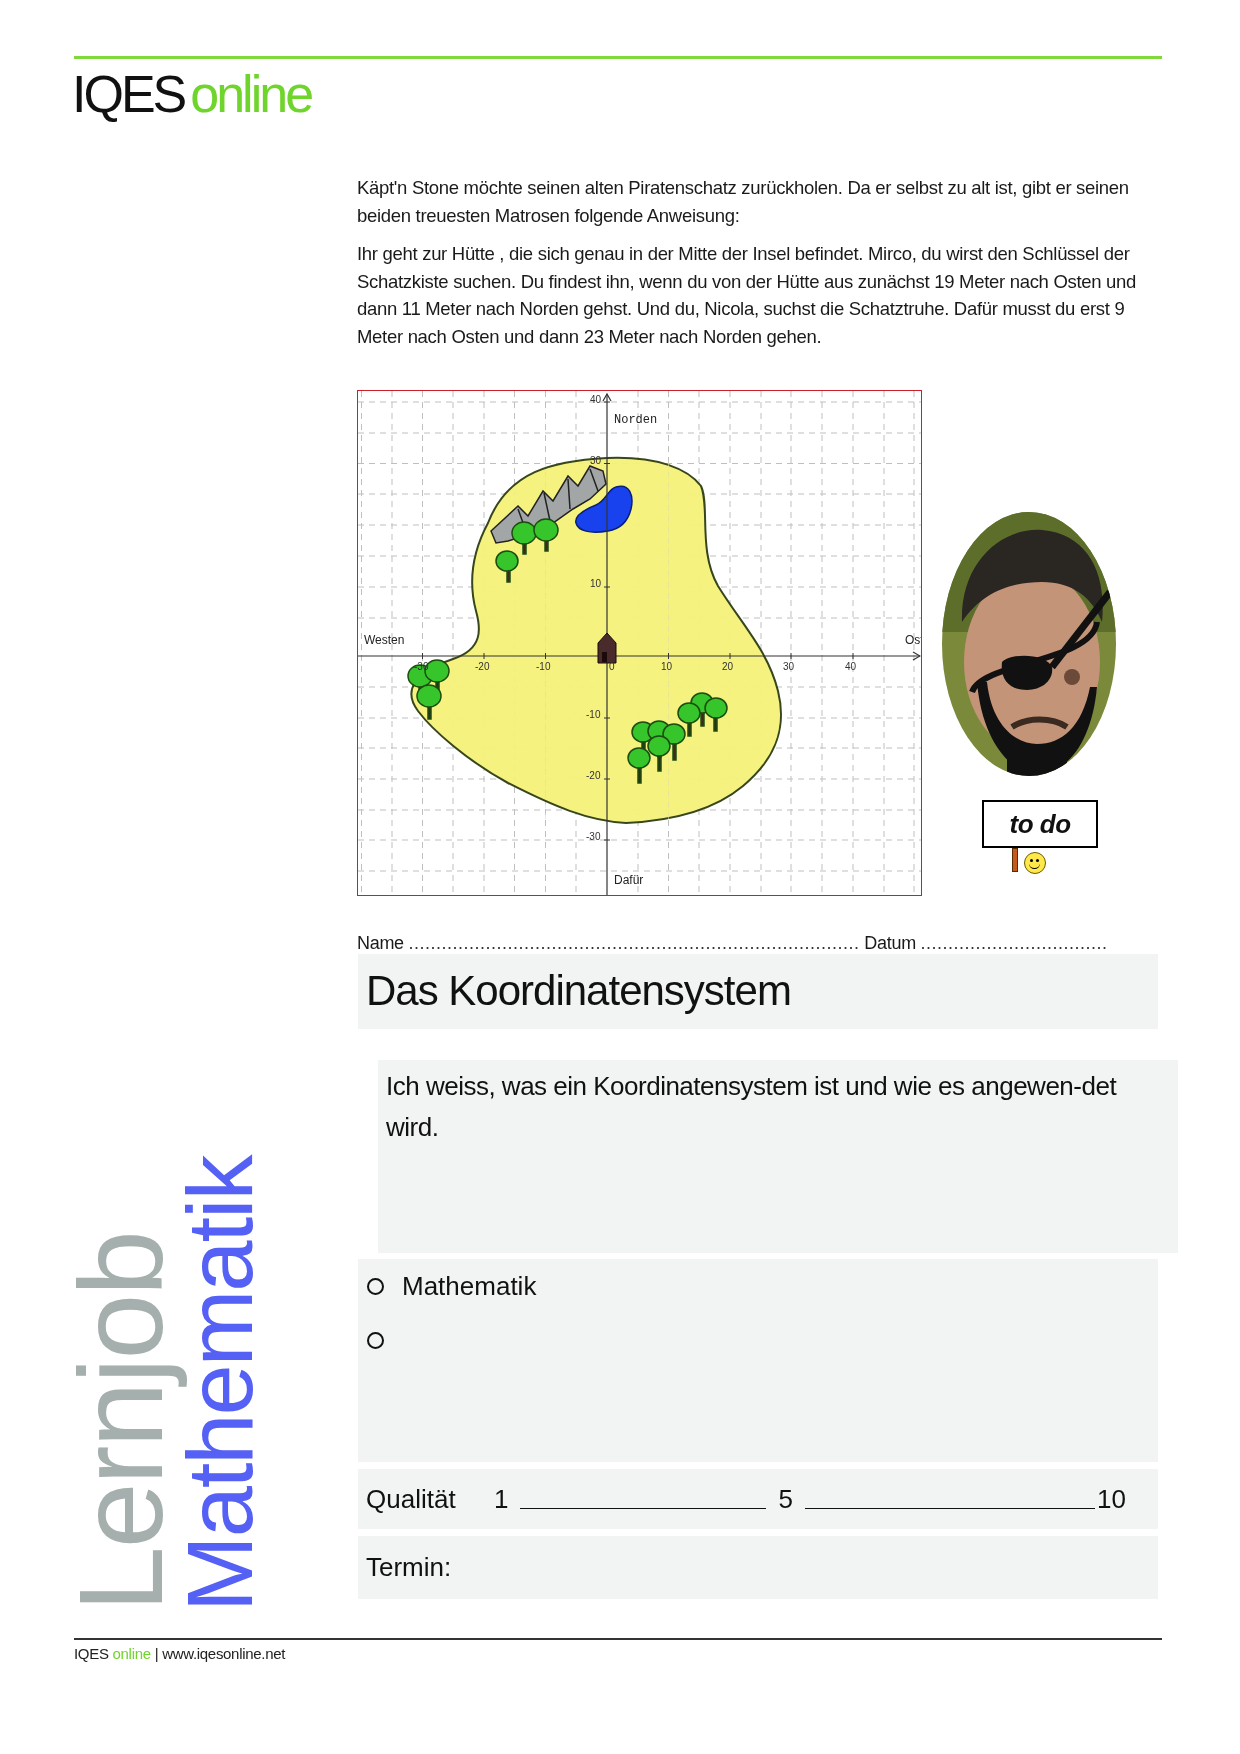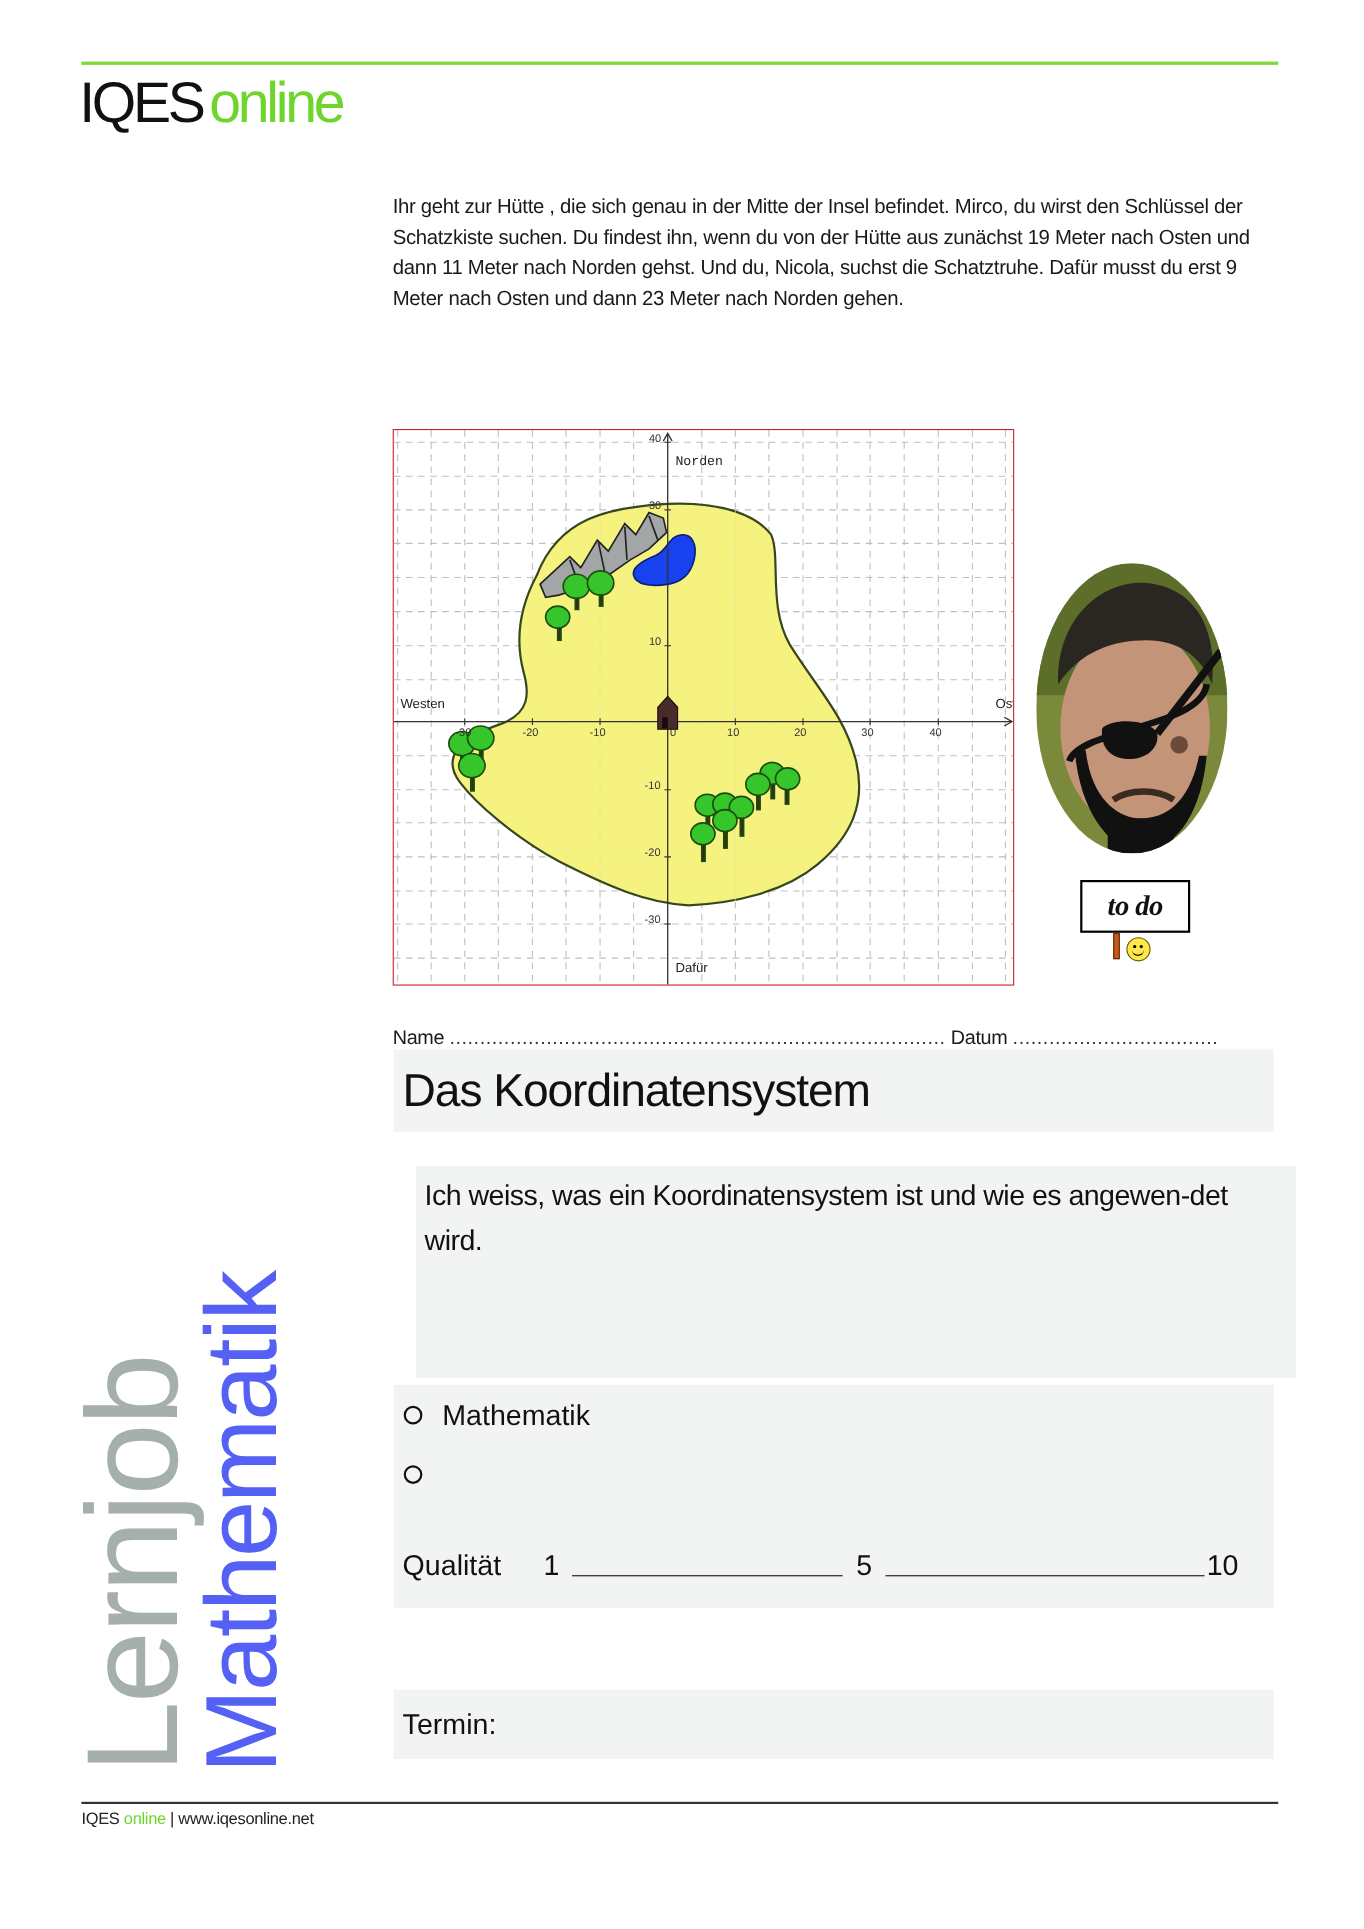--- a/index.html
+++ b/index.html
@@ -6,34 +6,34 @@
   body { width: 1240px; height: 1754px; position: relative; overflow: hidden; font-family: "Liberation Sans", sans-serif; color: #111; }
   .top-rule { position: absolute; left: 74px; top: 56px; width: 1088px; height: 3px; background: #7fd93b; }
   .logo { position: absolute; left: 72px; top: 64px; font-size: 52px; letter-spacing: -3px; line-height: 60px; font-family: "Liberation Sans", sans-serif; }
   .logo .iqes { color: #111; }
   .logo .online { color: #6fd42b; margin-left: 6px; }
   .intro { position: absolute; left: 357px; top: 174px; width: 810px; font-size: 18.5px; line-height: 27.5px; letter-spacing: -0.3px; color: #1a1a1a; }
   .intro p { margin: 0 0 11px 0; }
   .map { position: absolute; left: 357px; top: 390px; width: 565px; height: 506px; border: 1.5px solid #c9212b; box-sizing: border-box; background: #fff; overflow: hidden; }
   .map svg { position: absolute; left: 0; top: 0; }
   .pirate { position: absolute; left: 942px; top: 512px; width: 174px; height: 264px; border-radius: 50%; overflow: hidden; }
-  .todo-sign { position: absolute; left: 982px; top: 800px; width: 100px; height: 48px; border: 2px solid #000; box-sizing: border-box; background: #fff; display: flex; align-items: center; justify-content: center; font-weight: bold; font-style: italic; font-size: 26px; font-family: Liberation Serif, serif; letter-spacing: -0.5px; }
+  .todo-sign { position: absolute; left: 982px; top: 800px; width: 116px; height: 48px; border: 2px solid #000; box-sizing: border-box; background: #fff; display: flex; align-items: center; justify-content: center; font-weight: bold; font-style: italic; font-size: 26px; font-family: Liberation Sans, sans-serif; letter-spacing: -0.5px; }
   .todo-stick { position: absolute; left: 1012px; top: 848px; width: 6px; height: 24px; background: #c65a1a; border: 1px solid #5a2a00; box-sizing: border-box; }
   .todo-smiley { position: absolute; left: 1024px; top: 852px; width: 22px; height: 22px; border-radius: 50%; background: #ffe84a; border: 1.5px solid #6b5a00; box-sizing: border-box; }
   .todo-smiley::before { content: ""; position: absolute; left: 5px; top: 6px; width: 3px; height: 3px; background: #000; border-radius: 50%; box-shadow: 6px 0 0 #000; }
   .todo-smiley::after { content: ""; position: absolute; left: 4px; top: 9px; width: 11px; height: 6px; border-bottom: 1.5px solid #000; border-radius: 0 0 8px 8px; }
   .name-line { position: absolute; left: 357px; top: 933px; width: 810px; font-size: 18px; color: #1a1a1a; white-space: nowrap; letter-spacing: -0.3px; }
   .name-line .dots { letter-spacing: 0.5px; color: #333; }
   .card { position: absolute; left: 358px; width: 800px; background: #f2f4f3; box-sizing: border-box; }
   .card.title { top: 954px; height: 75px; padding: 14px 8px; font-size: 42px; letter-spacing: -1px; color: #111; line-height: 46px; }
   .card.goal { top: 1060px; height: 193px; padding: 6px 8px; font-size: 26px; line-height: 41px; letter-spacing: -0.5px; color: #111; margin-left: 20px; }
   .card.subjects { top: 1259px; height: 203px; padding: 14px 8px; font-size: 26px; color: #111; }
   .subject-row { display: flex; align-items: center; height: 26px; margin-bottom: 28px; }
   .circle { display: inline-block; width: 17px; height: 17px; border: 2px solid #111; border-radius: 50%; box-sizing: border-box; margin-right: 18px; margin-left: 1px; }
-  .card.quality { top: 1393px; height: 60px; padding: 0 8px; font-size: 26px; display: flex; align-items: center; color: #111; }
+  .card.quality { top: 1469px; height: 60px; padding: 0 8px; font-size: 26px; display: flex; align-items: center; color: #111; }
   .card.quality .label { width: 128px; }
   .card.quality .num { margin-right: 12px; }
   .card.quality .line { border-bottom: 1.5px solid #111; height: 18px; margin-right: 12px; }
   .card.termin { top: 1536px; height: 63px; padding: 0 8px; font-size: 26px; display: flex; align-items: center; color: #111; }
   .vert { position: absolute; transform-origin: left top; transform: rotate(-90deg); white-space: nowrap; font-family: "Liberation Sans", sans-serif; letter-spacing: -2px; }
   .vert.lernjob { left: 62px; top: 1612px; font-size: 118px; color: #a5afad; line-height: 118px; font-weight: normal; }
   .vert.mathe { left: 174px; top: 1612px; font-size: 92px; color: #5560f5; line-height: 92px; }
   .bottom-rule { position: absolute; left: 74px; top: 1638px; width: 1088px; height: 2px; background: #333; }
   .footer { position: absolute; left: 74px; top: 1645px; font-size: 15px; color: #222; letter-spacing: -0.3px; }
   .footer .online { color: #6fd42b; }
@@ -41,20 +41,21 @@
 </head>
 <body>
 
 <div class="top-rule"></div>
 
 <div class="logo">
   <span class="iqes">IQES</span><span class="online">online</span>
 </div>
 
 <div class="intro">
+  <p>Käpt'n Stone möchte seinen alten Piratenschatz zurückholen. Da er selbst zu alt ist, gibt er seinen beiden treuesten Matrosen folgende Anweisung:</p>
   <p>Ihr geht zur Hütte , die sich genau in der Mitte der Insel befindet. Mirco, du wirst den Schlüssel der Schatzkiste suchen. Du findest ihn, wenn du von der Hütte aus zunächst 19 Meter nach Osten und dann 11 Meter nach Norden gehst. Und du, Nicola, suchst die Schatztruhe. Dafür musst du erst 9 Meter nach Osten und dann 23 Meter nach Norden gehen.</p>
 </div>
 
 <div class="map">
   <svg width="565" height="506" viewBox="0 0 565 506" xmlns="http://www.w3.org/2000/svg">
 
     <g stroke="#bfbfbf" stroke-width="1" stroke-dasharray="6,5">
       <line x1="3.5" y1="0" x2="3.5" y2="506"></line>
       <line x1="34" y1="0" x2="34" y2="506"></line>
       <line x1="64.5" y1="0" x2="64.5" y2="506"></line>

